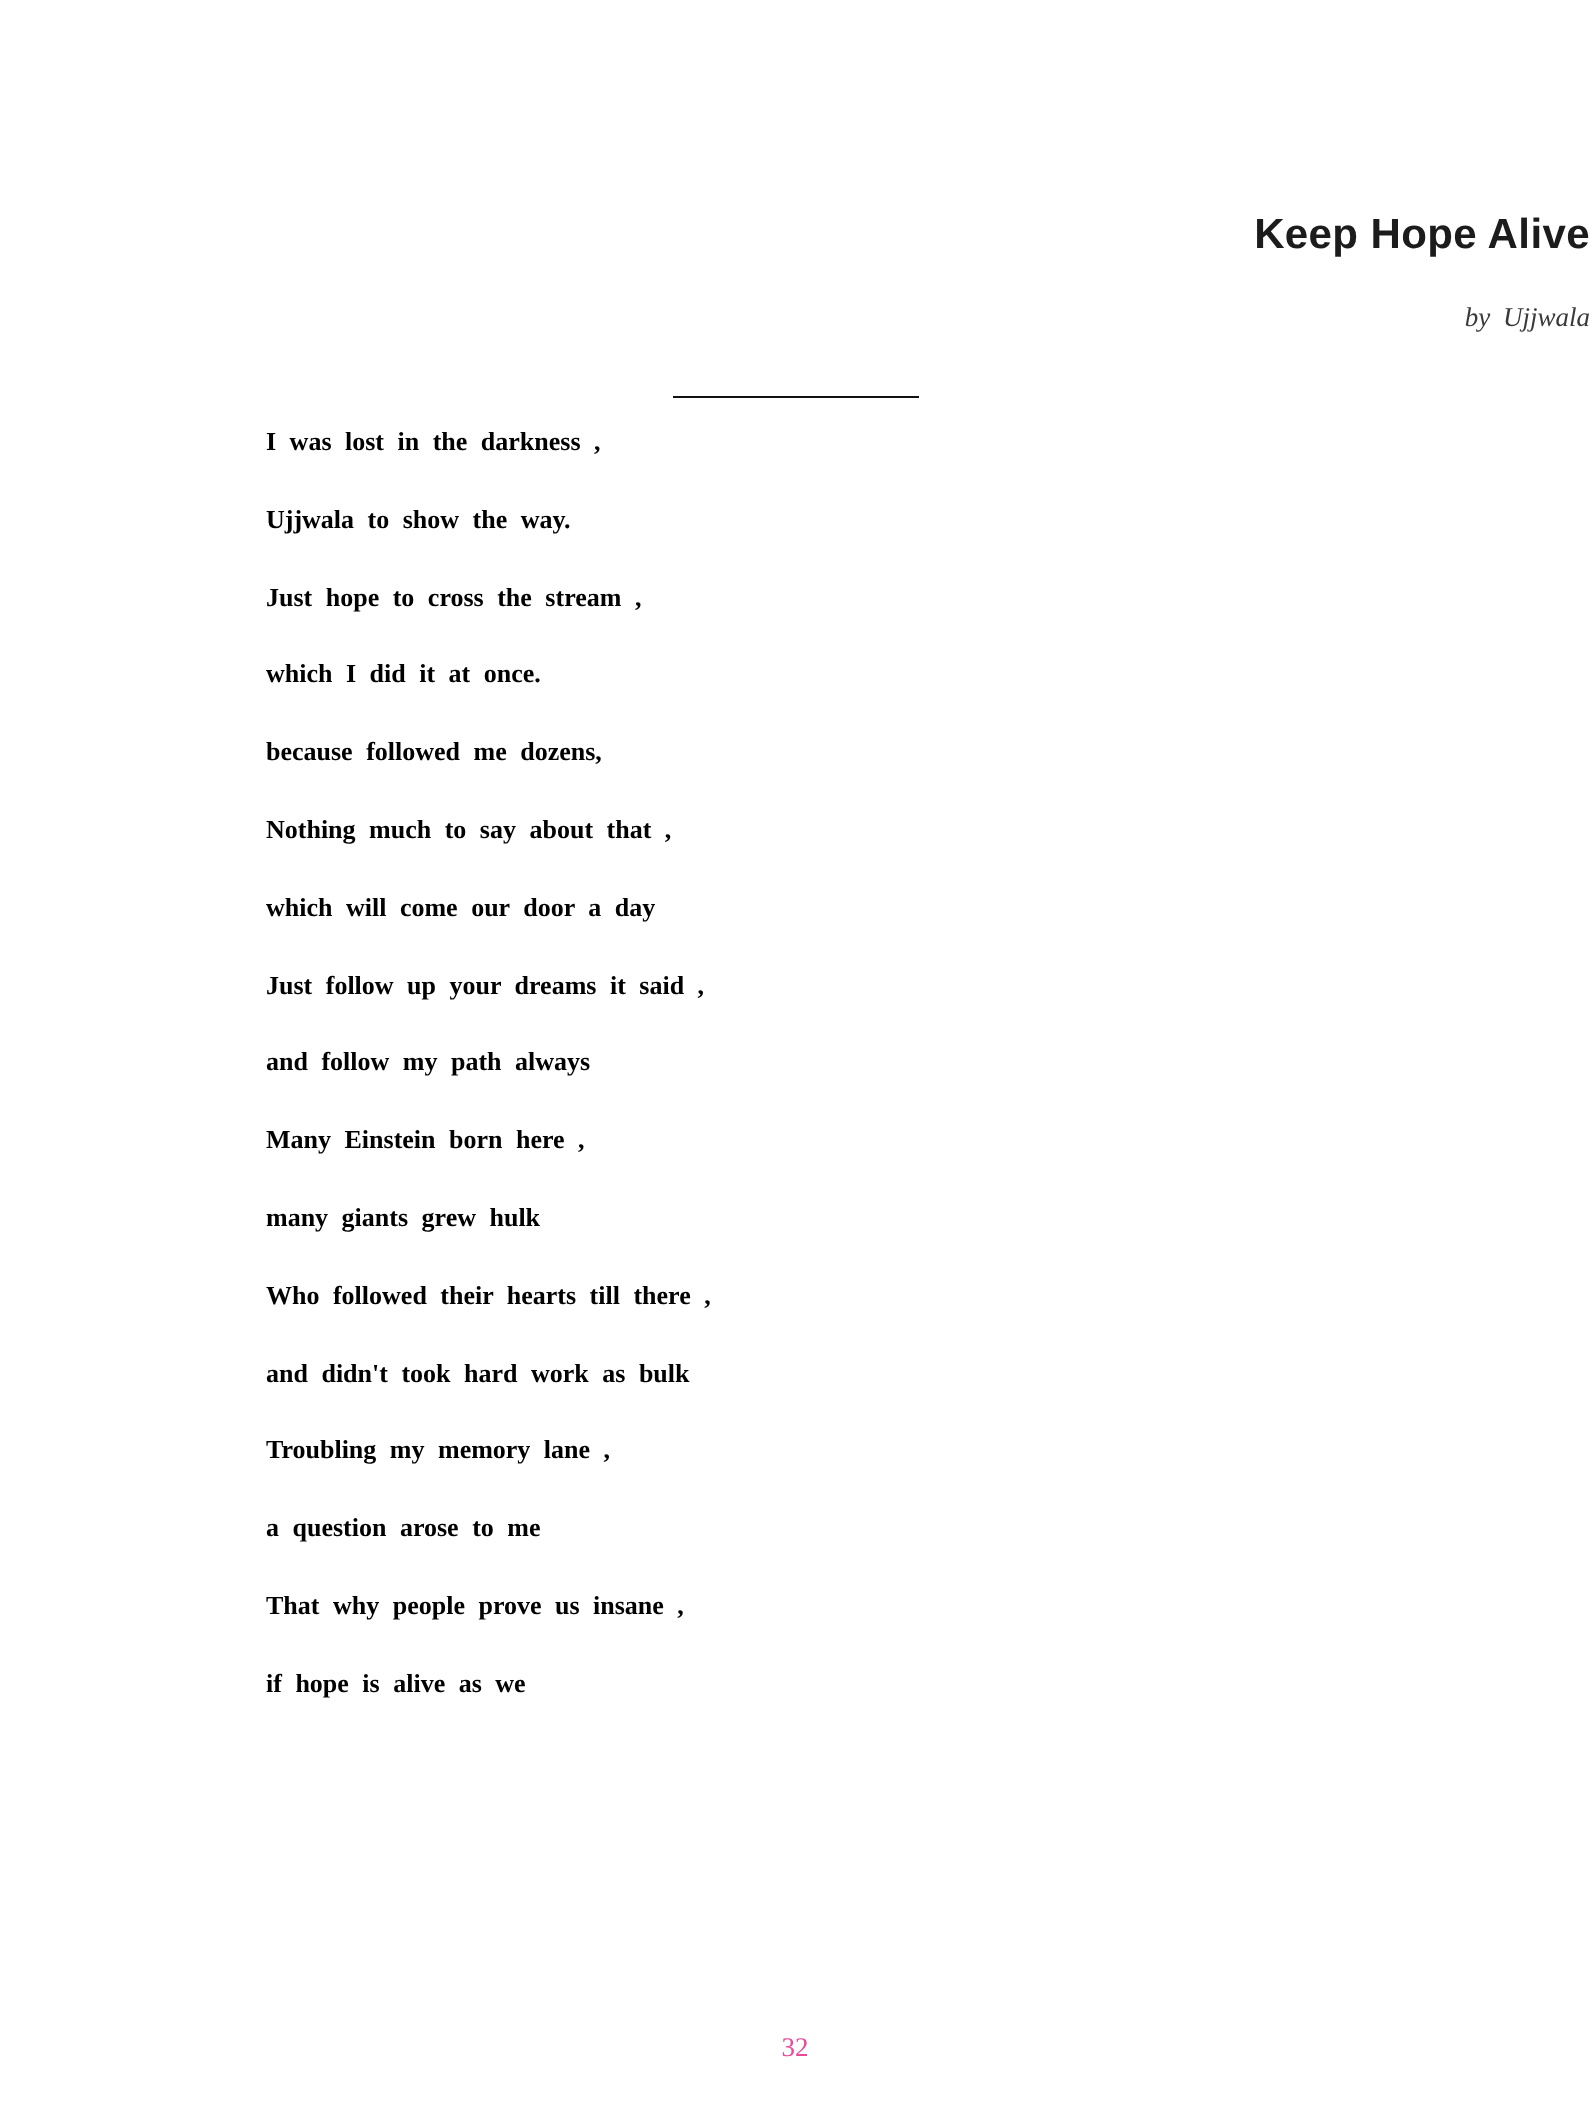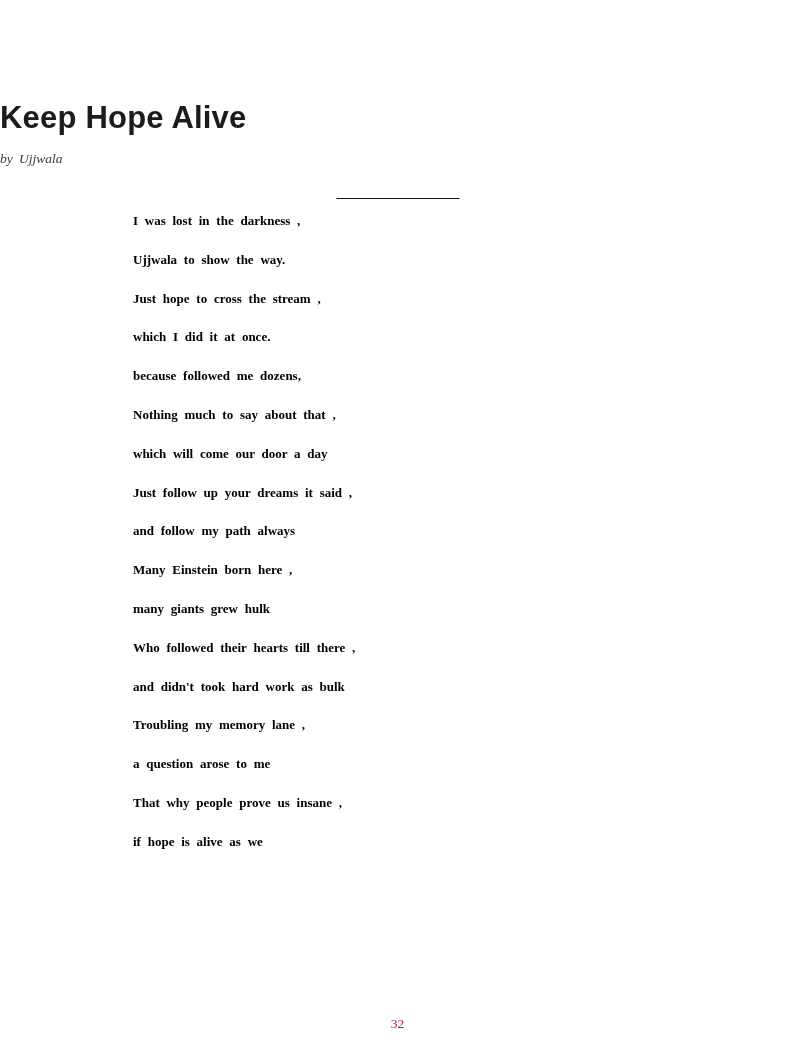--- a/index.html
+++ b/index.html
@@ -14,34 +14,34 @@
     background: #ffffff;
     overflow: hidden;
     font-family: "Liberation Serif", serif;
   }
   .page-title {
     position: absolute;
     top: 99px;
     left: 0;
     width: 100%;
     margin: 0;
-    text-align: left;
+    text-align: right;
     font-family: "Liberation Sans", sans-serif;
     font-weight: 700;
-    font-size: 31px;
+    font-size: 21px;
     line-height: 38px;
     letter-spacing: 0.2px;
     color: #1c1c1c;
   }
   .byline {
     position: absolute;
     top: 150px;
     left: 0;
     width: 100%;
-    text-align: left;
+    text-align: right;
     font-family: "Liberation Serif", serif;
     font-style: italic;
     font-size: 13.5px;
     line-height: 18px;
     word-spacing: 3px;
     color: #3a3a3a;
   }
   .separator-line {
     position: absolute;
     top: 198px;
@@ -69,21 +69,21 @@
     white-space: nowrap;
   }
   .page-number {
     position: absolute;
     top: 1016px;
     left: 0;
     width: 100%;
     text-align: center;
     font-family: "Liberation Serif", serif;
     font-size: 13.5px;
-    color: #b91c1c;
+    color: #ec4899;
   }
 </style>
 </head>
 <body>
 
 <div class="page">
 
   <h1 class="page-title">Keep Hope Alive</h1>
 
   <div class="byline">by Ujjwala</div>

